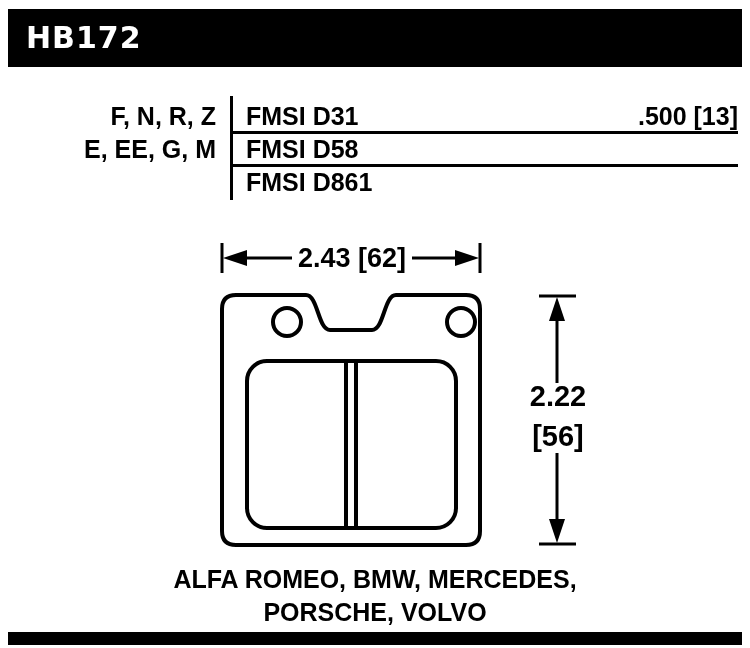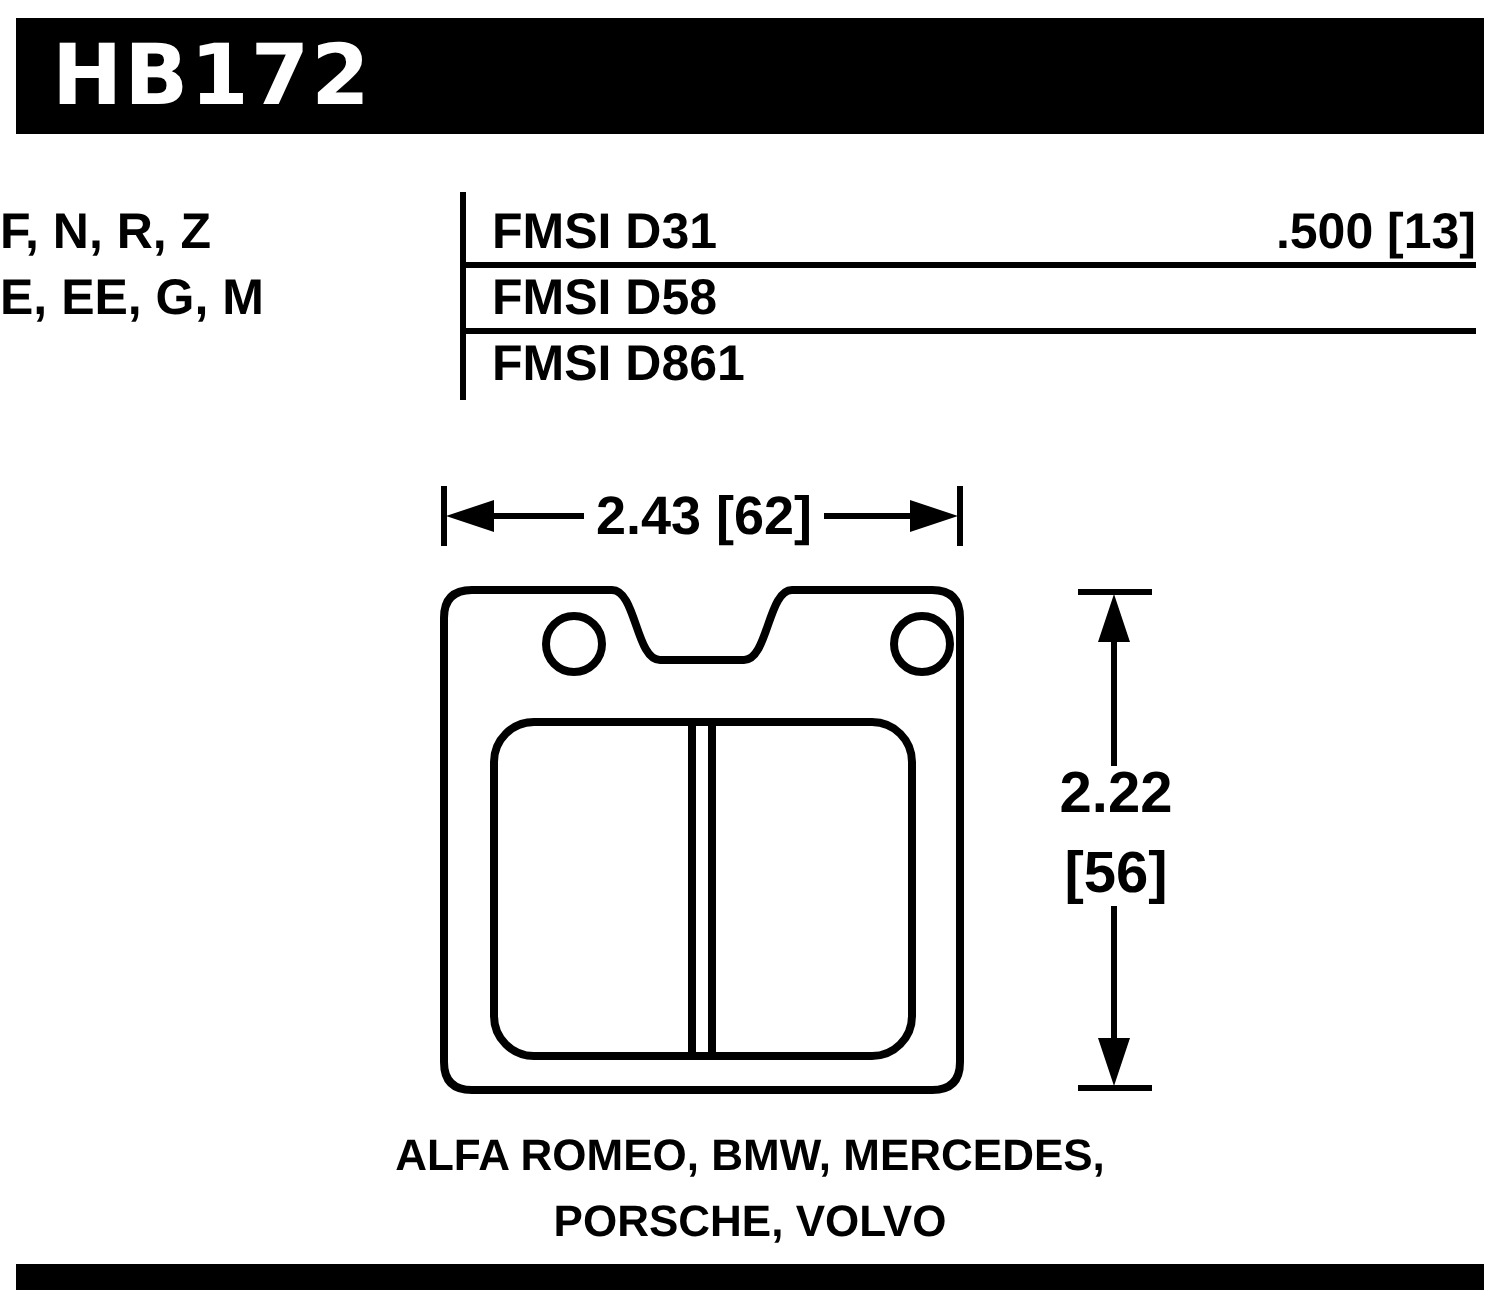--- a/index.html
+++ b/index.html
@@ -27,39 +27,39 @@
   }
   .bottom-bar {
     top: 632px;
     height: 13px;
   }
   .part-number {
     display: block;
     color: #ffffff;
     font-family: "DejaVu Sans", "Liberation Sans", sans-serif;
     font-weight: bold;
-    font-size: 42px;
+    font-size: 30px;
     line-height: 58px;
     padding-left: 18px;
     letter-spacing: 1px;
   }
   .spec-table {
     position: absolute;
     inset: 0;
   }
   .cell {
     position: absolute;
     height: 33px;
     line-height: 33px;
     font-weight: bold;
     font-size: 25px;
     color: #000000;
     white-space: nowrap;
   }
-  .col-compounds { left: 0; width: 216px; }
+  .col-compounds { left: 0; width: 216px; text-align: right; }
   .col-fmsi { left: 246px; text-align: right; }
   .col-thickness { left: 520px; width: 218px; text-align: right; }
   .row1 { top: 100px; }
   .row2 { top: 133px; }
   .row3 { top: 166px; }
   .divider-v {
     position: absolute;
     left: 230px;
     top: 96px;
     width: 3px;
@@ -93,21 +93,21 @@
     font-weight: bold;
     font-size: 29px;
     fill: #000000;
   }
   .app-line {
     position: absolute;
     left: 0;
     width: 750px;
     text-align: center;
     font-weight: bold;
-    font-size: 22px;
+    font-size: 25px;
     color: #000000;
     white-space: nowrap;
   }
   .app1 { top: 565px; }
   .app2 { top: 598px; }
 </style>
 </head>
 <body>
 
 <div class="page">

